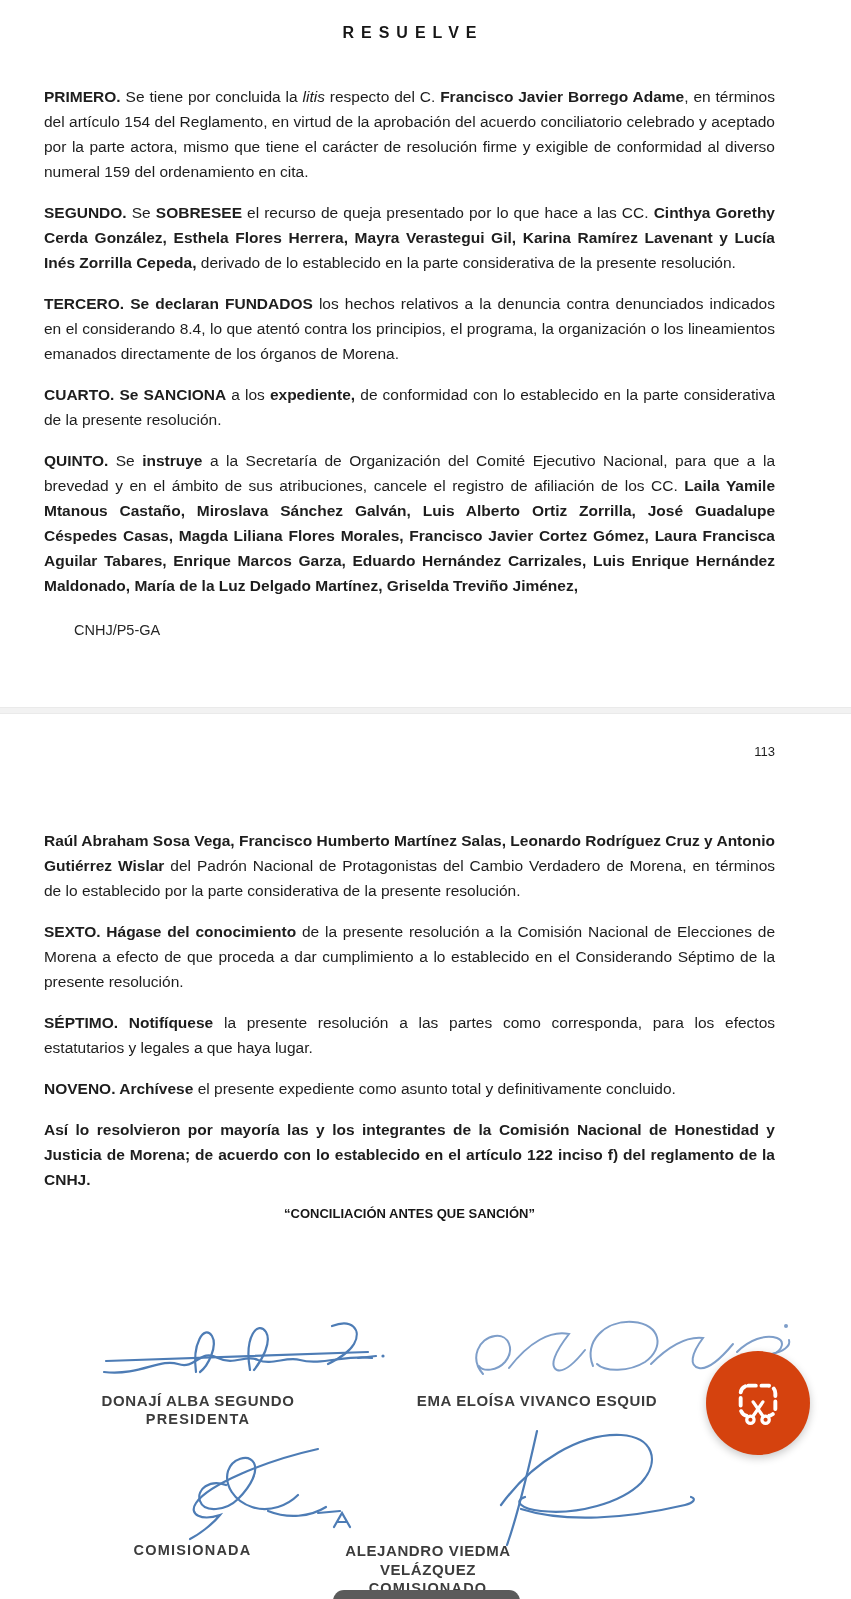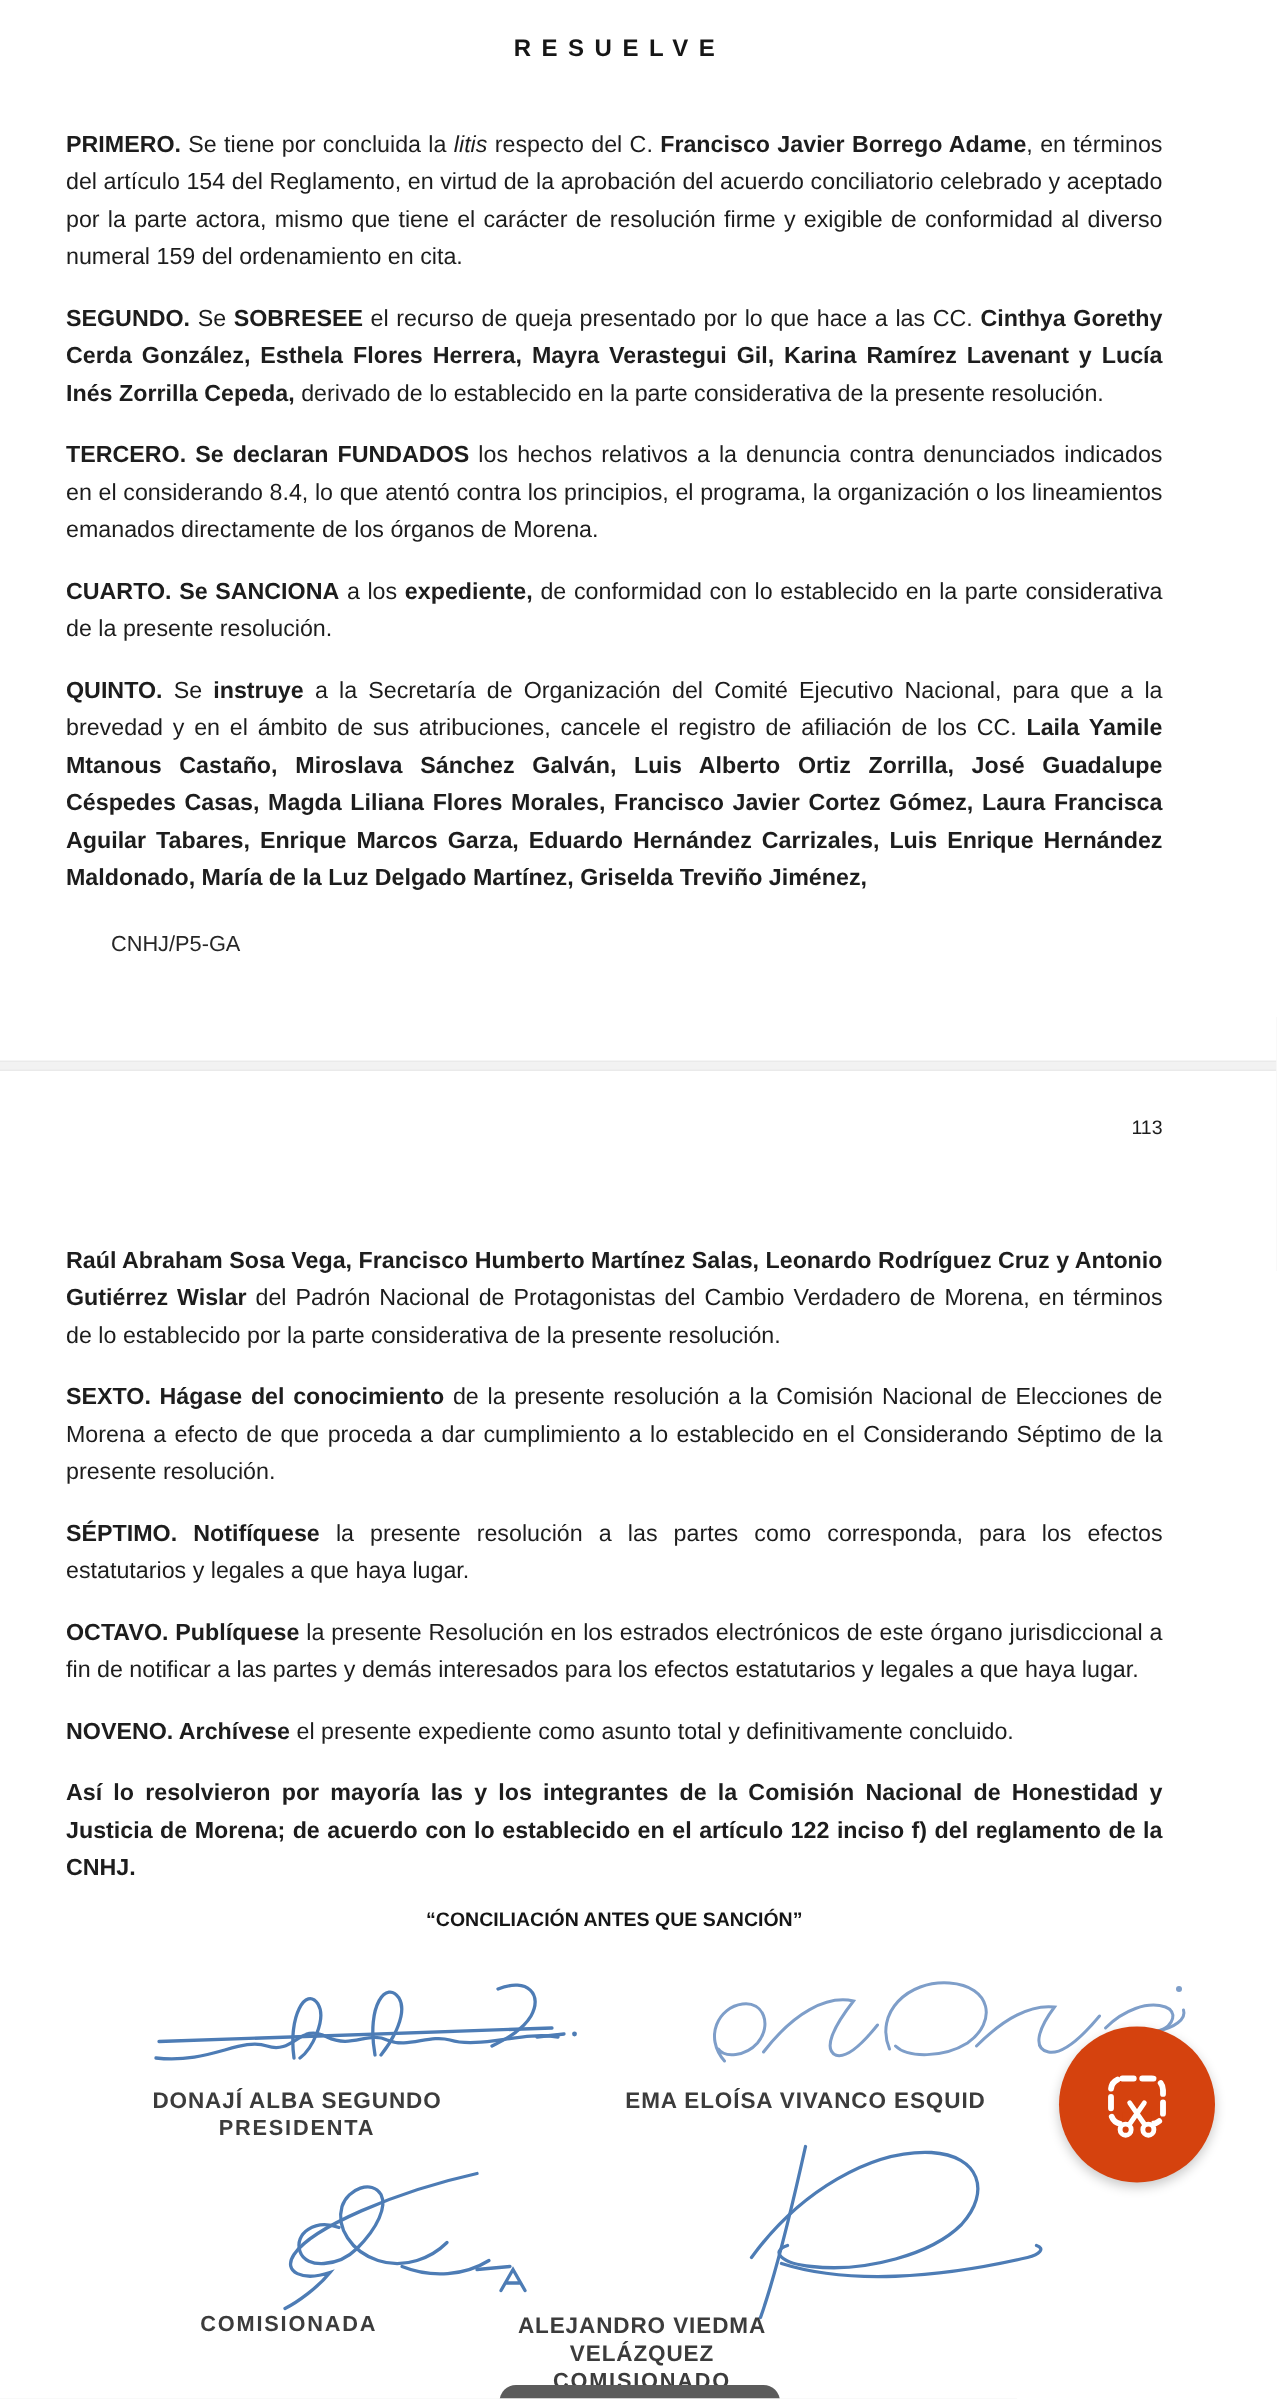--- a/index.html
+++ b/index.html
@@ -1,16 +1,16 @@
 <!DOCTYPE html>
 <html><head>
 <meta charset="utf-8">
 <style>
   html,body{margin:0;padding:0;background:#ffffff;}
-  .screen{position:relative;width:851px;height:1599px;background:#e5e5e5;overflow:hidden;
+  .screen{position:relative;width:851px;height:1599px;background:#701a75;overflow:hidden;
           font-family:"Liberation Sans","DejaVu Sans",sans-serif;color:#1d1d1d;}
   
   .mark{position:absolute;border-radius:1px;}
   .mark1{left:138px;top:1px;width:5px;height:3px;background:#c9c9c9;}
   .mark2{left:440px;top:1px;width:7px;height:4px;background:#5a5a5a;}
 
   
   .page{position:relative;width:851px;background:#ffffff;}
   .page1{height:707px;padding:24px 76px 0 44px;box-sizing:border-box;}
   .page-sep{width:851px;height:7px;background:#f2f2f2;border-top:1px solid #eaeaea;border-bottom:1px solid #eaeaea;box-sizing:border-box;}
@@ -62,21 +62,20 @@
 
   <div class="page-sep"></div>
 
   <div class="page page2">
     <div class="page-number">113</div>
 
     <div class="p2-text">
       <p class="para"><span class="b">Raúl Abraham Sosa Vega, Francisco Humberto Martínez Salas, Leonardo Rodríguez Cruz y Antonio Gutiérrez Wislar</span><span> del Padrón Nacional de Protagonistas del Cambio Verdadero de Morena, en términos de lo establecido por la parte considerativa de la presente resolución.</span></p>
       <p class="para"><span class="b">SEXTO. Hágase del conocimiento</span><span> de la presente resolución a la Comisión Nacional de Elecciones de Morena a efecto de que proceda a dar cumplimiento a lo establecido en el Considerando Séptimo de la presente resolución.</span></p>
       <p class="para"><span class="b">SÉPTIMO. Notifíquese</span><span> la presente resolución a las partes como corresponda, para los efectos estatutarios y legales a que haya lugar.</span></p>
-      <p class="para"><span class="b">OCTAVO. Publíquese</span><span> la presente Resolución en los estrados electrónicos de este órgano jurisdiccional a fin de notificar a las partes y demás interesados para los efectos estatutarios y legales a que haya lugar.</span></p>
       <p class="para"><span class="b">NOVENO. Archívese</span><span> el presente expediente como asunto total y definitivamente concluido.</span></p>
       <p class="para"><span class="b">Así lo resolvieron por mayoría las y los integrantes de la Comisión Nacional de Honestidad y Justicia de Morena; de acuerdo con lo establecido en el artículo 122 inciso f) del reglamento de la CNHJ.</span></p>
       <p class="motto">“CONCILIACIÓN ANTES QUE SANCIÓN”</p>
     </div>
 
     <svg class="sig-svg" style="left:100px;top:600px;" width="290" height="78" viewBox="0 0 290 78">
       <g fill="none" stroke="#4d7cb5" stroke-width="2.2" stroke-linecap="round">
         <path d="M4 58 C40 62 60 44 78 50 C96 56 100 34 118 44 C134 52 146 40 158 46 C172 52 186 42 200 46 C220 52 248 40 272 44"></path>
         <path d="M6 47 L268 38"></path>
         <path d="M96 58 C92 30 104 10 112 22 C118 32 108 52 100 58"></path>

